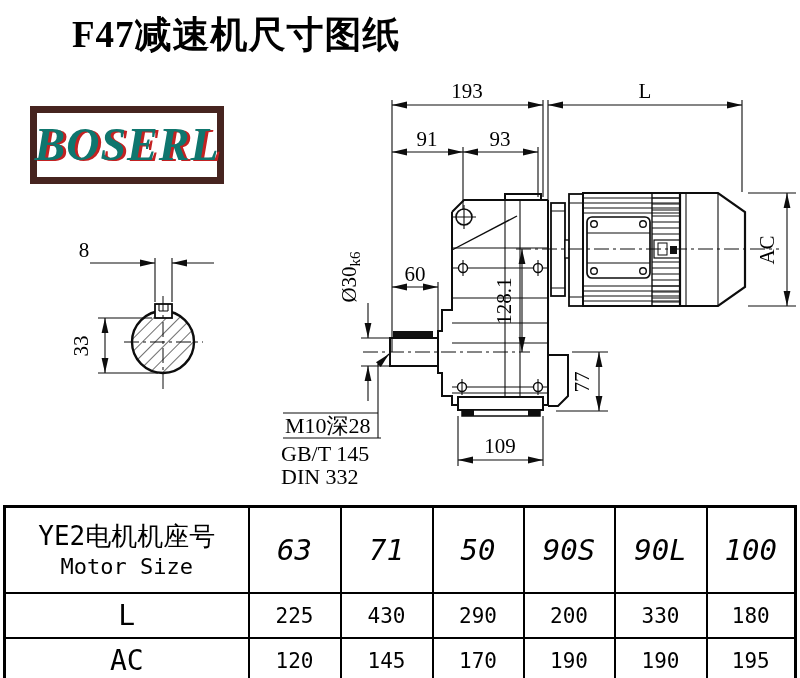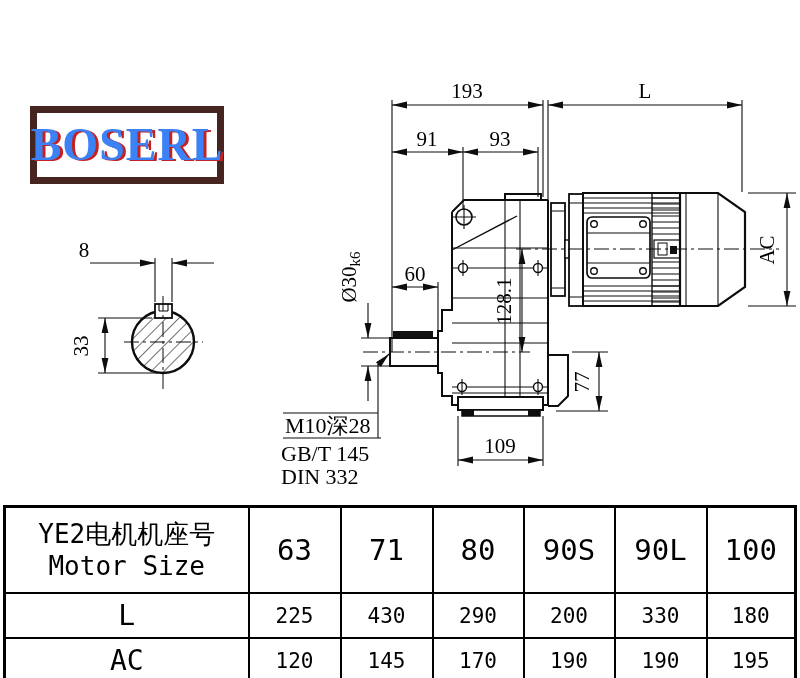--- a/index.html
+++ b/index.html
@@ -7,22 +7,22 @@
           font-family:"Liberation Sans", sans-serif; }
 
   .page-title { position:absolute; left:72px; top:10px; margin:0;
                 font-family:"Liberation Serif","DejaVu Serif",serif;
                 font-size:37px; font-weight:bold; color:#000; letter-spacing:1px; }
 
   .logo-box { position:absolute; left:30px; top:106px; width:180px; height:64px;
               border:7px solid #46241f; background:#fff;
               display:flex; align-items:center; justify-content:center; }
   .logo-text { font-family:"Liberation Serif","DejaVu Serif",serif;
-               font-weight:bold; font-size:46px; color:#3b82f6; letter-spacing:1px;
-               text-shadow:3px 1px 0 #c32222; line-height:1; }
+               font-weight:bold; font-size:46px; color:#0f766e; letter-spacing:1px;
+               text-shadow:3px 1px 0 #c32222; line-height:1;font-style:italic; }
 
   svg.drawing { position:absolute; left:0; top:0; }
 
   .ol  { fill:none; stroke:#0d0d0d; stroke-width:2;   stroke-linejoin:miter; }
   .ol22{ fill:none; stroke:#0d0d0d; stroke-width:2.2; stroke-linejoin:miter; }
   .t1  { fill:none; stroke:#0d0d0d; stroke-width:1.1; }
   .t14 { fill:none; stroke:#0d0d0d; stroke-width:1.4; }
   .dim { fill:none; stroke:#0d0d0d; stroke-width:1.1; }
   .cl  { fill:none; stroke:#0d0d0d; stroke-width:1;   stroke-dasharray:15 4 3 4; }
   .wf  { fill:#ffffff; }
@@ -30,30 +30,31 @@
   .notetext { font-family:"Liberation Serif","DejaVu Serif",serif; font-size:22px; fill:#000; text-anchor:start; }
 
   table.spec-table { position:absolute; left:3px; top:505px; width:794px; height:180px;
                      border-collapse:collapse; table-layout:fixed; background:#fff;
                      font-family:"DejaVu Sans Mono","DejaVu Sans",monospace; color:#000;
                      text-align:center; border:3px solid #000; }
   table.spec-table th, table.spec-table td { border:2px solid #000; padding:0; font-weight:normal; vertical-align:middle; }
   tr.hdr-row { height:39%; }
   tr.data-row { height:20.3%; }
   .hdr-cn { font-size:26px; line-height:1.3; }
-  .hdr-en { font-size:26px; line-height:1.2; }
-  .colhead { font-size:29px; }
+  .hdr-en { font-size:22px; line-height:1.2; }
+  .colhead { font-size:29px;font-style:italic; }
   .rowlabel { font-size:28px; }
   .cellv { font-size:21px; }
 </style>
 </head>
 <body>
 
 <div class="page">
 
+  <h1 class="page-title">F47减速机尺寸图纸</h1>
 
   <div class="logo-box">
     <span class="logo-text">BOSERL</span>
   </div>
 
   <svg class="drawing" width="800" height="497" viewBox="0 0 800 497" xmlns="http://www.w3.org/2000/svg">
     <defs>
       <marker id="arrE" markerWidth="16" markerHeight="10" refX="15" refY="5" orient="auto" markerUnits="userSpaceOnUse">
         <path d="M15,5 L0,1.6 L0,8.4 Z" fill="#0d0d0d"></path>
       </marker>
@@ -218,21 +219,21 @@
         <col>
     </colgroup>
     <tbody>
         <tr class="hdr-row">
       <th>
         <div class="hdr-cn">YE2电机机座号</div>
         <div class="hdr-en">Motor Size</div>
       </th>
       <th class="colhead">63</th>
       <th class="colhead">71</th>
-      <th class="colhead">80</th>
+      <th class="colhead">50</th>
       <th class="colhead">90S</th>
       <th class="colhead">90L</th>
       <th class="colhead">100</th>
     </tr>
     <tr class="data-row">
       <th class="rowlabel">L</th>
       <td class="cellv">225</td>
       <td class="cellv">430</td>
       <td class="cellv">290</td>
       <td class="cellv">200</td>

